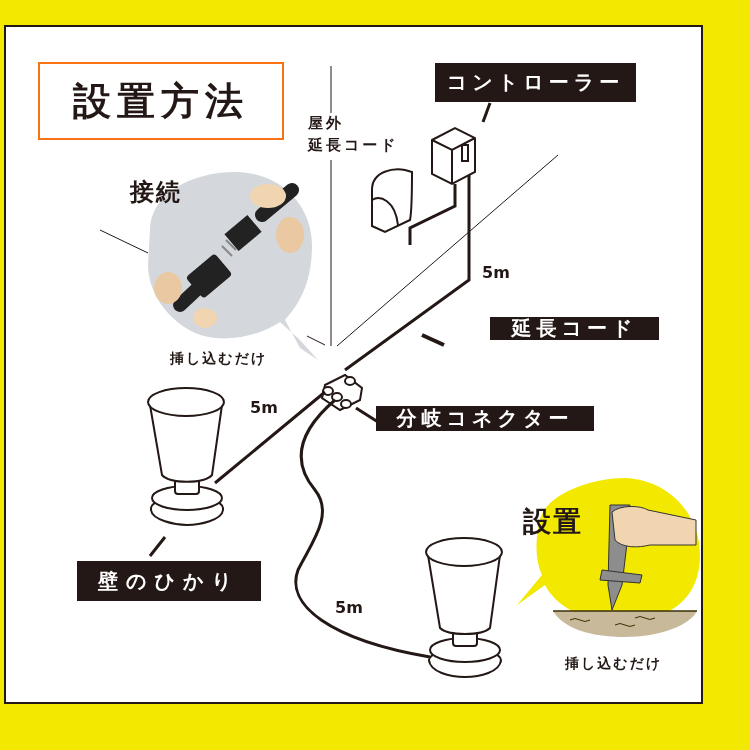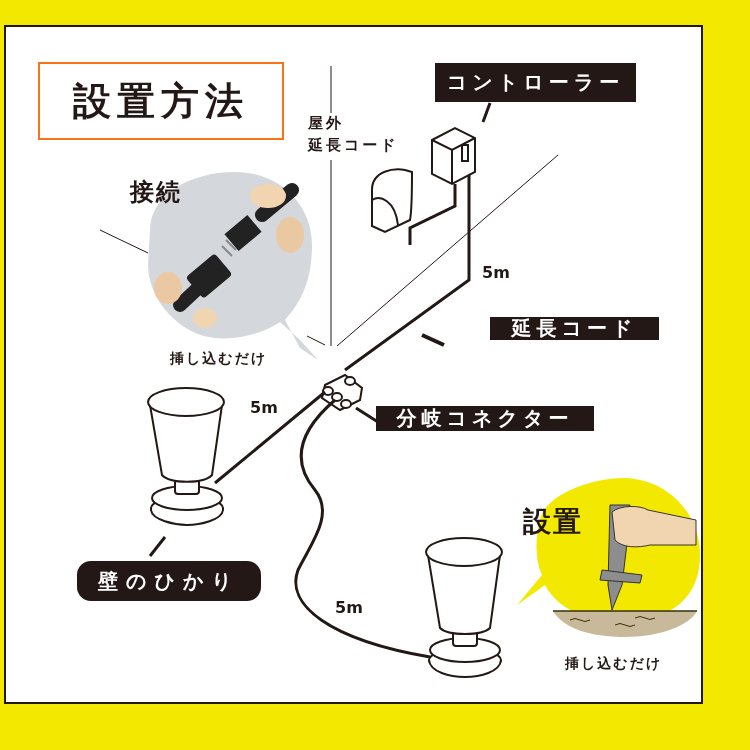--- a/index.html
+++ b/index.html
@@ -113,21 +113,21 @@
 <div class="title-box">設置方法</div>
 
 <div class="lbl" style="left:308px;top:112px;font-size:15px;line-height:22px;letter-spacing:3px;">
   <div>屋外</div>
   <div>延長コード</div>
 </div>
 
 <div class="blk" style="left:398px;top:63px;width:201px;height:39px;margin-left:37px;">コントローラー</div>
 <div class="blk" style="left:444px;top:317px;width:169px;height:23px;margin-left:46px;">延長コード</div>
 <div class="blk" style="left:376px;top:406px;width:218px;height:25px;">分岐コネクター</div>
-<div class="blk" style="left:77px;top:561px;width:184px;height:40px;letter-spacing:8px;border-radius:14px;">壁のひかり</div>
+<div class="blk" style="left:77px;top:561px;width:184px;height:40px;letter-spacing:8px;">壁のひかり</div>
 
 <div class="lbl" style="left:482px;top:263px;font-size:16px;">5m</div>
 <div class="lbl" style="left:250px;top:398px;font-size:16px;">5m</div>
 <div class="lbl" style="left:335px;top:598px;font-size:16px;">5m</div>
 
 <div class="lbl" style="left:130px;top:176px;font-size:24px;letter-spacing:2px;">接続</div>
 <div class="lbl" style="left:170px;top:350px;font-size:14px;letter-spacing:2px;">挿し込むだけ</div>
 
 <div class="lbl" style="left:523px;top:503px;font-size:28px;letter-spacing:2px;">設置</div>
 <div class="lbl" style="left:565px;top:655px;font-size:14px;letter-spacing:2px;">挿し込むだけ</div>

